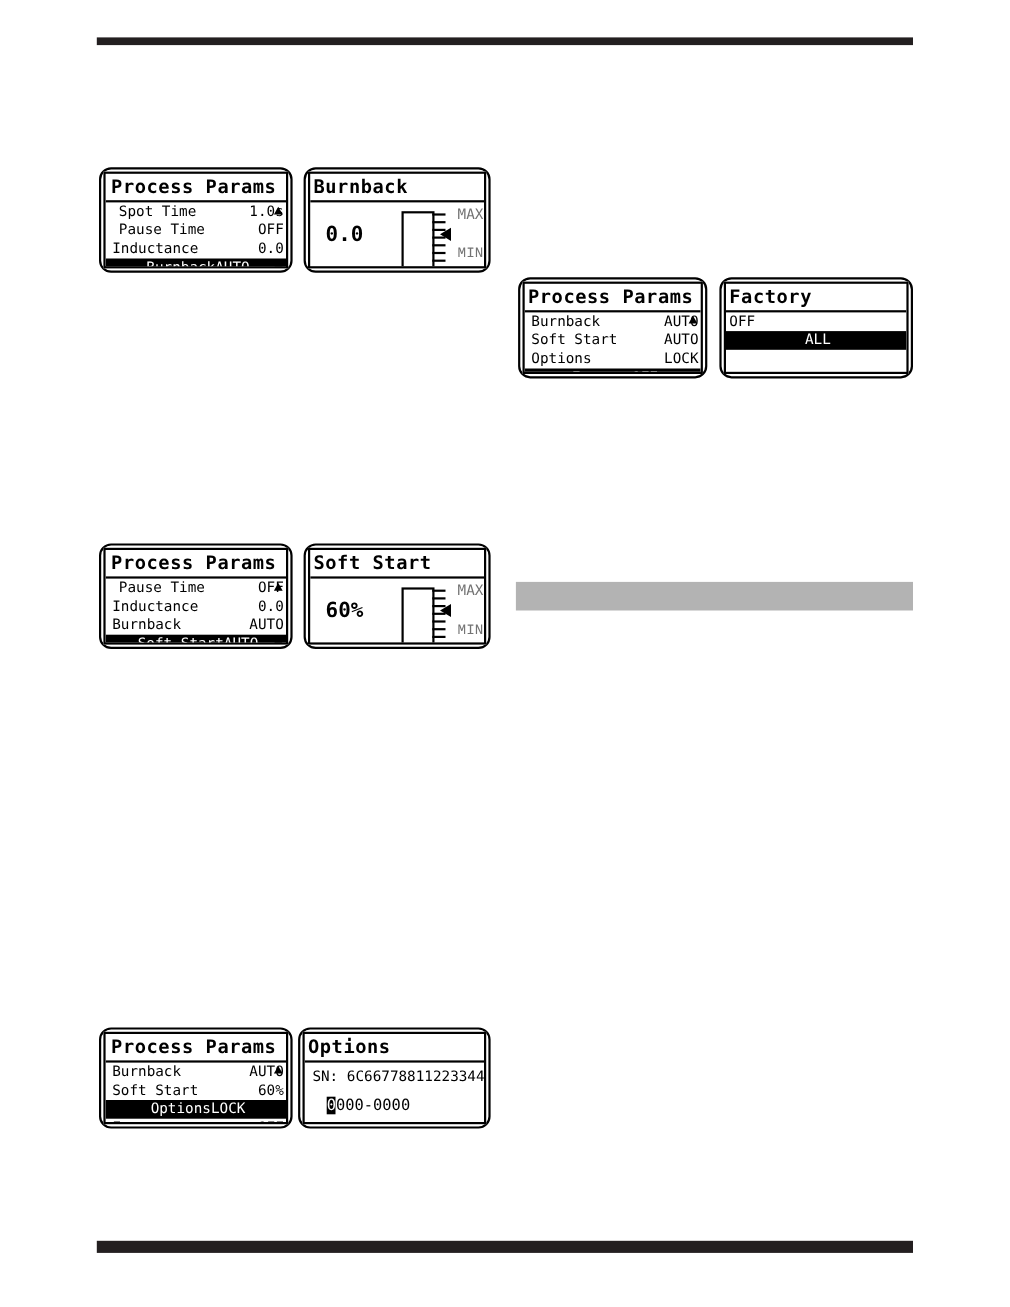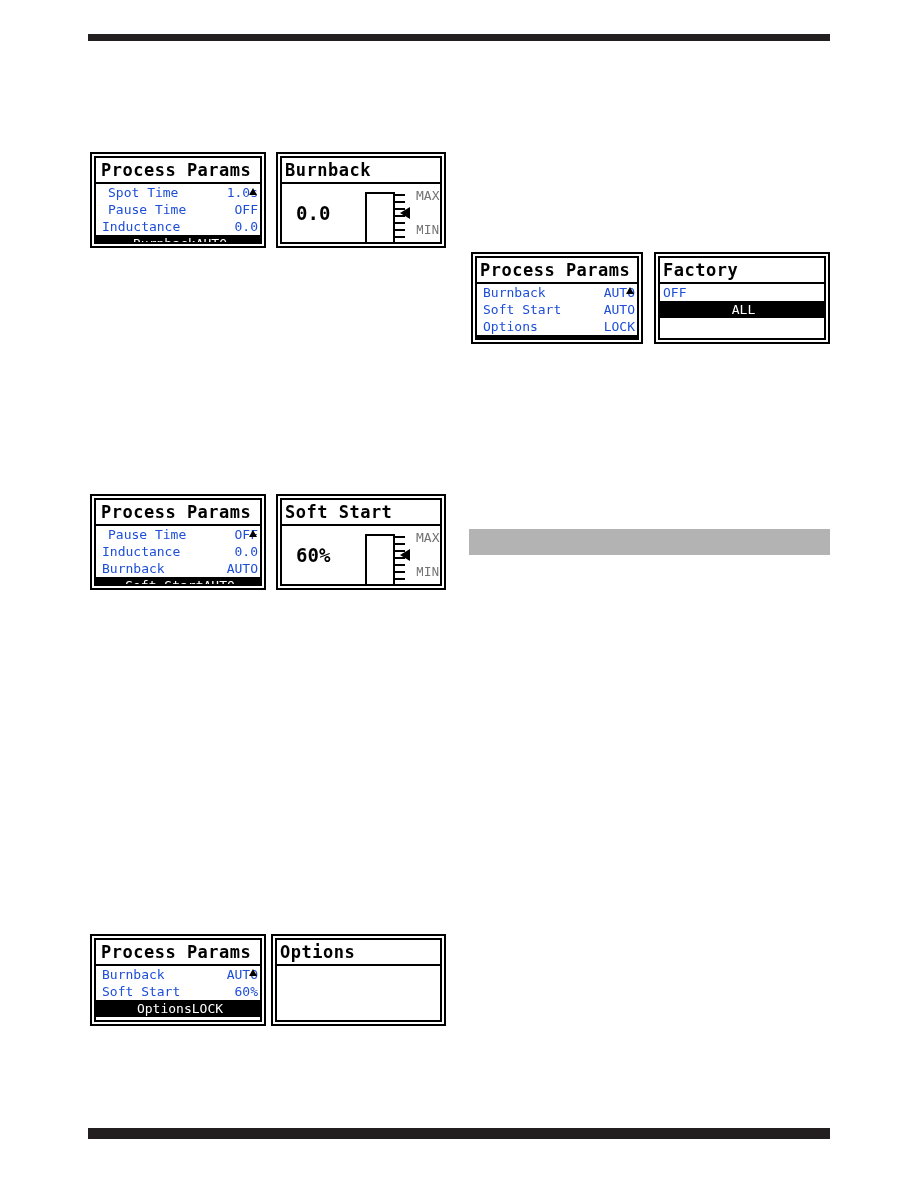--- a/index.html
+++ b/index.html
@@ -33,21 +33,21 @@
     width: 361px;
     height: 26px;
     background: #b3b3b3;
   }
 
   
   .lcd {
     position: absolute;
     background: #ffffff;
     border: 2px solid #000000;
-    border-radius: 0;
+    border-radius: 11px;
     box-sizing: border-box;
     padding: 2px;
   }
   .lcd-inner {
     width: 100%;
     height: 100%;
     border: 2px solid #000000;
     box-sizing: border-box;
     background: #ffffff;
     position: relative;
@@ -71,21 +71,21 @@
   
   .rows { position: relative; }
   .row {
     display: flex;
     justify-content: space-between;
     align-items: center;
     font-family: "DejaVu Sans Mono", monospace;
     font-size: 13px;
     line-height: 17px;
     height: 17px;
-    color: #1d4ed8;
+    color: #000000;
     padding: 0 2px 0 6px;
     white-space: nowrap;
   }
   .row.indent { padding-left: 12px; }
   .row.sel {
     background: #000000;
     color: #ffffff;
     justify-content: center;
   }
   .row .val { letter-spacing: 0px; }
@@ -357,14 +357,23 @@
         <span class="val">OFF</span>
       </div>
       <div class="arrow up" style="top:3px;"></div>
     </div>
   </div>
 </div>
 
 <div class="lcd" style="left:271px; top:934px; width:175px; height:92px;">
   <div class="lcd-inner">
     <div class="lcd-title flush">Options</div>
+    <div class="opt-body">
+      <div class="opt-sn">
+        <span>SN:</span>
+        <span>6C66778811223344</span>
+      </div>
+      <div class="opt-code">
+        <span class="cursor">0</span><span>000-0000</span>
+      </div>
+    </div>
   </div>
 </div>
 
 </body></html>

